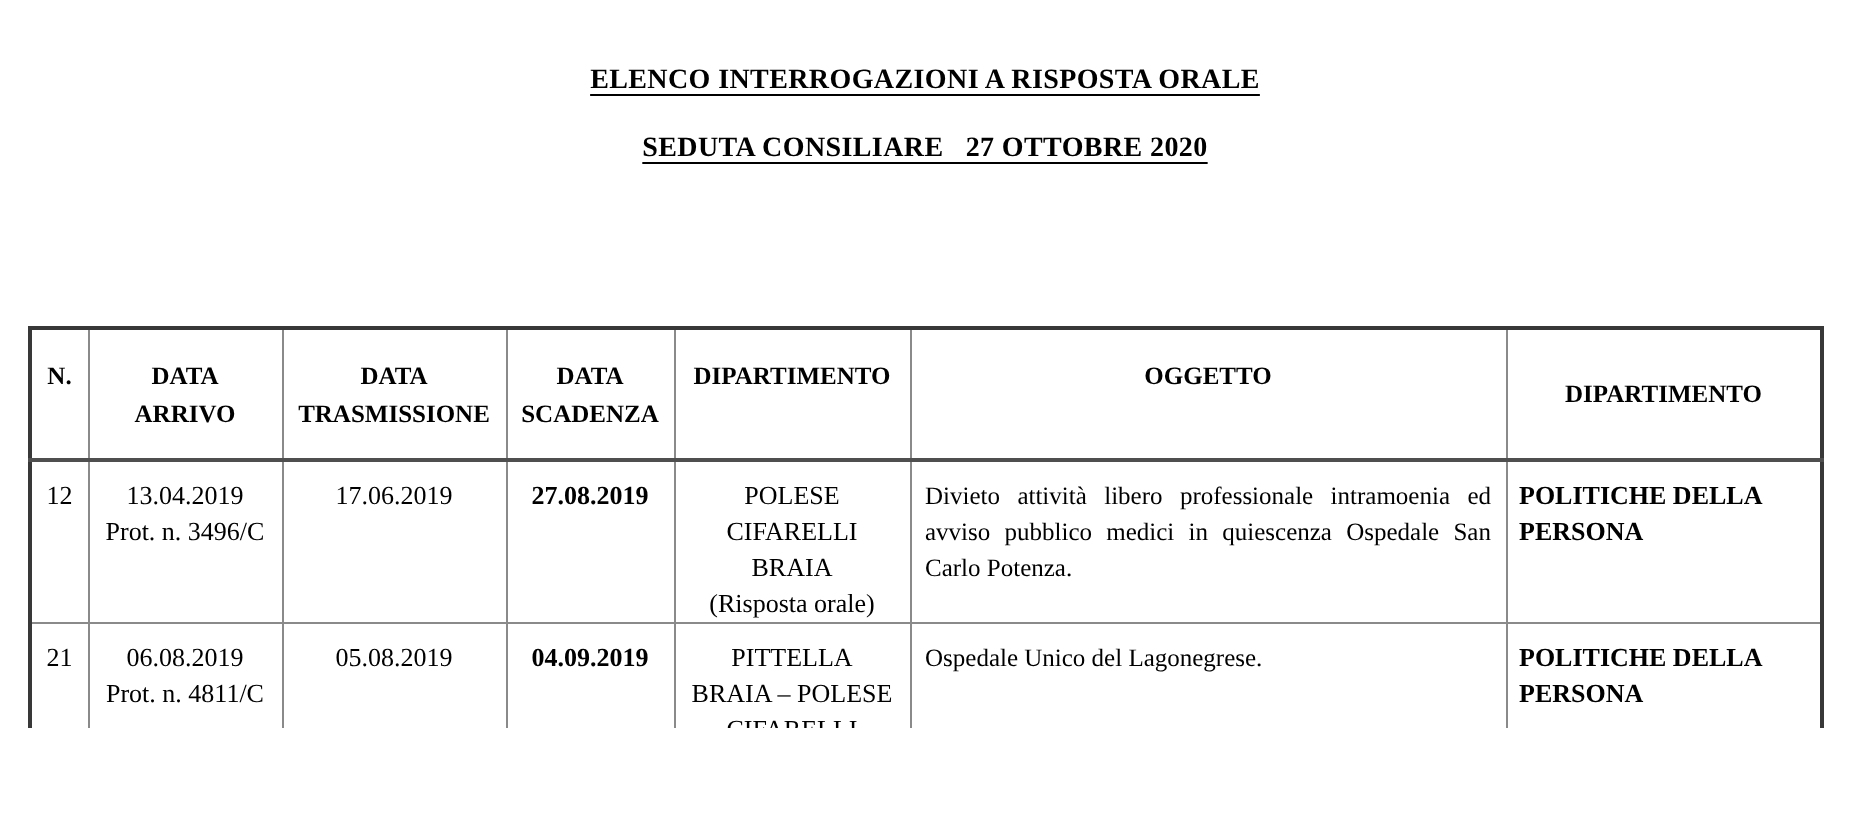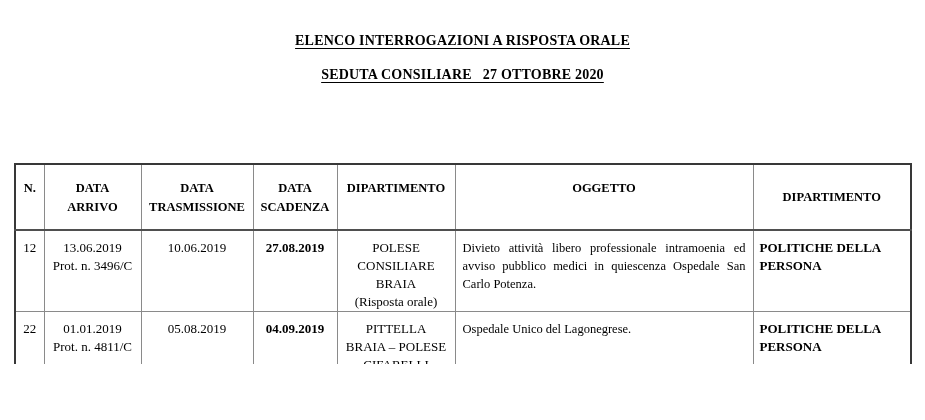--- a/index.html
+++ b/index.html
@@ -94,36 +94,36 @@
 TRASMISSIONE</th>
         <th class="pre">DATA
 SCADENZA</th>
         <th>DIPARTIMENTO</th>
         <th>OGGETTO</th>
         <th class="mid">DIPARTIMENTO</th>
       </tr>
 
       <tr class="row-1">
         <td class="c">12</td>
-        <td class="c pre">13.06.2019
+        <td class="c pre">13.04.2019
 Prot. n. 3496/C</td>
-        <td class="c">10.06.2019</td>
+        <td class="c">17.06.2019</td>
         <td class="c bold">27.08.2019</td>
         <td class="c pre">POLESE
-CONSILIARE
+CIFARELLI
 BRAIA
 (Risposta orale)</td>
         <td class="oggetto">Divieto attività libero professionale intramoenia ed avviso pubblico medici in quiescenza Ospedale San Carlo Potenza.</td>
         <td class="dipartimento pre">POLITICHE DELLA
 PERSONA</td>
       </tr>
 
       <tr class="row-2">
-        <td class="c">22</td>
-        <td class="c pre">01.01.2019
+        <td class="c">21</td>
+        <td class="c pre">06.08.2019
 Prot. n. 4811/C</td>
         <td class="c">05.08.2019</td>
         <td class="c bold">04.09.2019</td>
         <td class="c pre">PITTELLA
 BRAIA – POLESE
 CIFARELLI
 TREROTOLA
 (Risposta orale)</td>
         <td class="oggetto">Ospedale Unico del Lagonegrese.</td>
         <td class="dipartimento pre">POLITICHE DELLA

